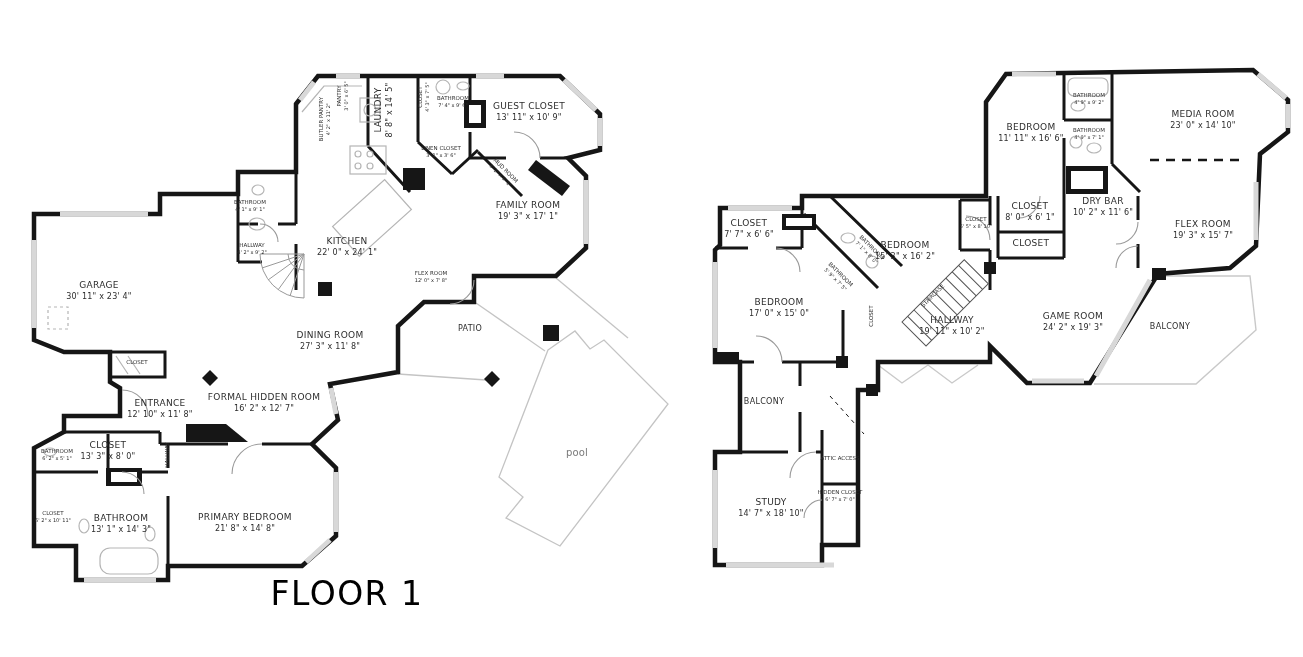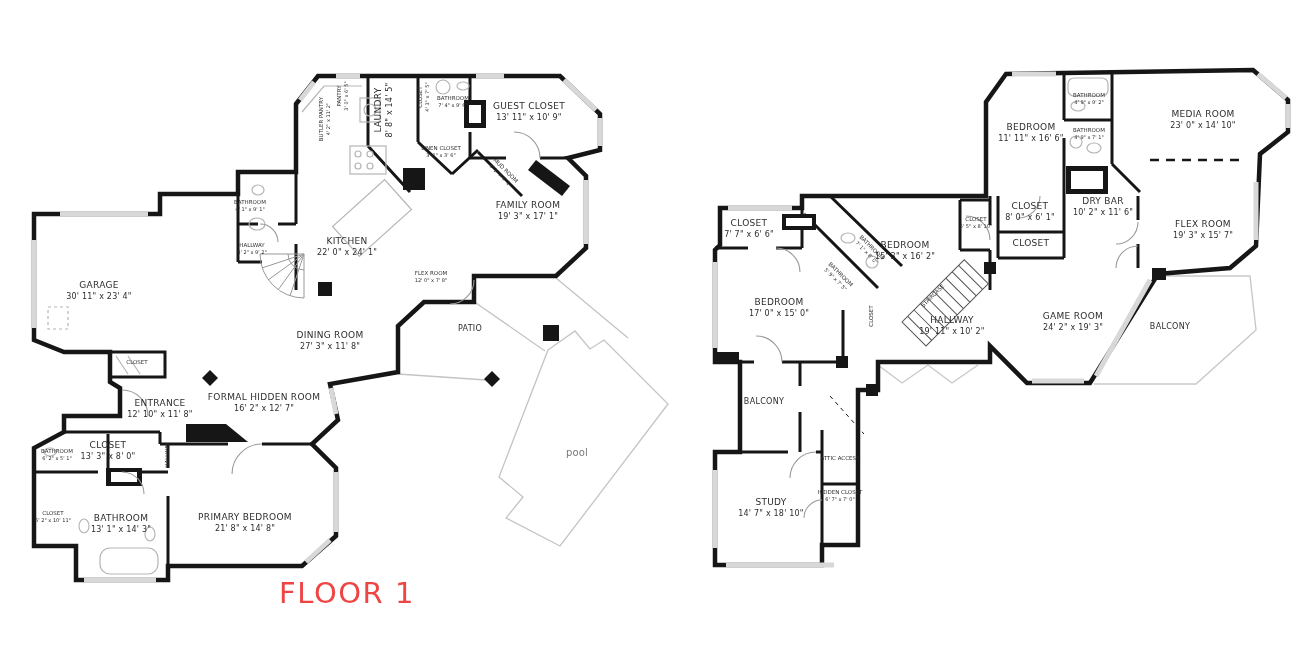--- a/index.html
+++ b/index.html
@@ -10,21 +10,21 @@
        white-space:nowrap;line-height:1.3;pointer-events:none;}
   .lbl .nm{font-size:9px;letter-spacing:.3px;}
   .lbl .dm{font-size:8px;letter-spacing:.2px;}
   .mid .nm{font-size:8px;}
   .sm .nm{font-size:5.5px;letter-spacing:0;}
   .sm .dm{font-size:5px;letter-spacing:0;}
   .rot90{transform:translate(-50%,-50%) rotate(-90deg);}
   .rot45{transform:translate(-50%,-50%) rotate(45deg);}
   .rot45u{transform:translate(-50%,-50%) rotate(-45deg);}
   .pool .nm{font-size:10px;color:#7a7a7a;letter-spacing:.2px;}
-  .caption{position:absolute;transform:translate(-50%,-50%);font-size:29px;color:#ef4444;
+  .caption{position:absolute;transform:translate(-50%,-50%);font-size:33px;color:#000000;
            letter-spacing:1.5px;}
 </style>
 </head>
 <body>
 
 <div id="canvas">
 
 <svg id="plan-svg" width="1303" height="657" viewBox="0 0 1303 657">
 
   <g stroke="#c4c4c4" stroke-width="1.3" fill="none">

